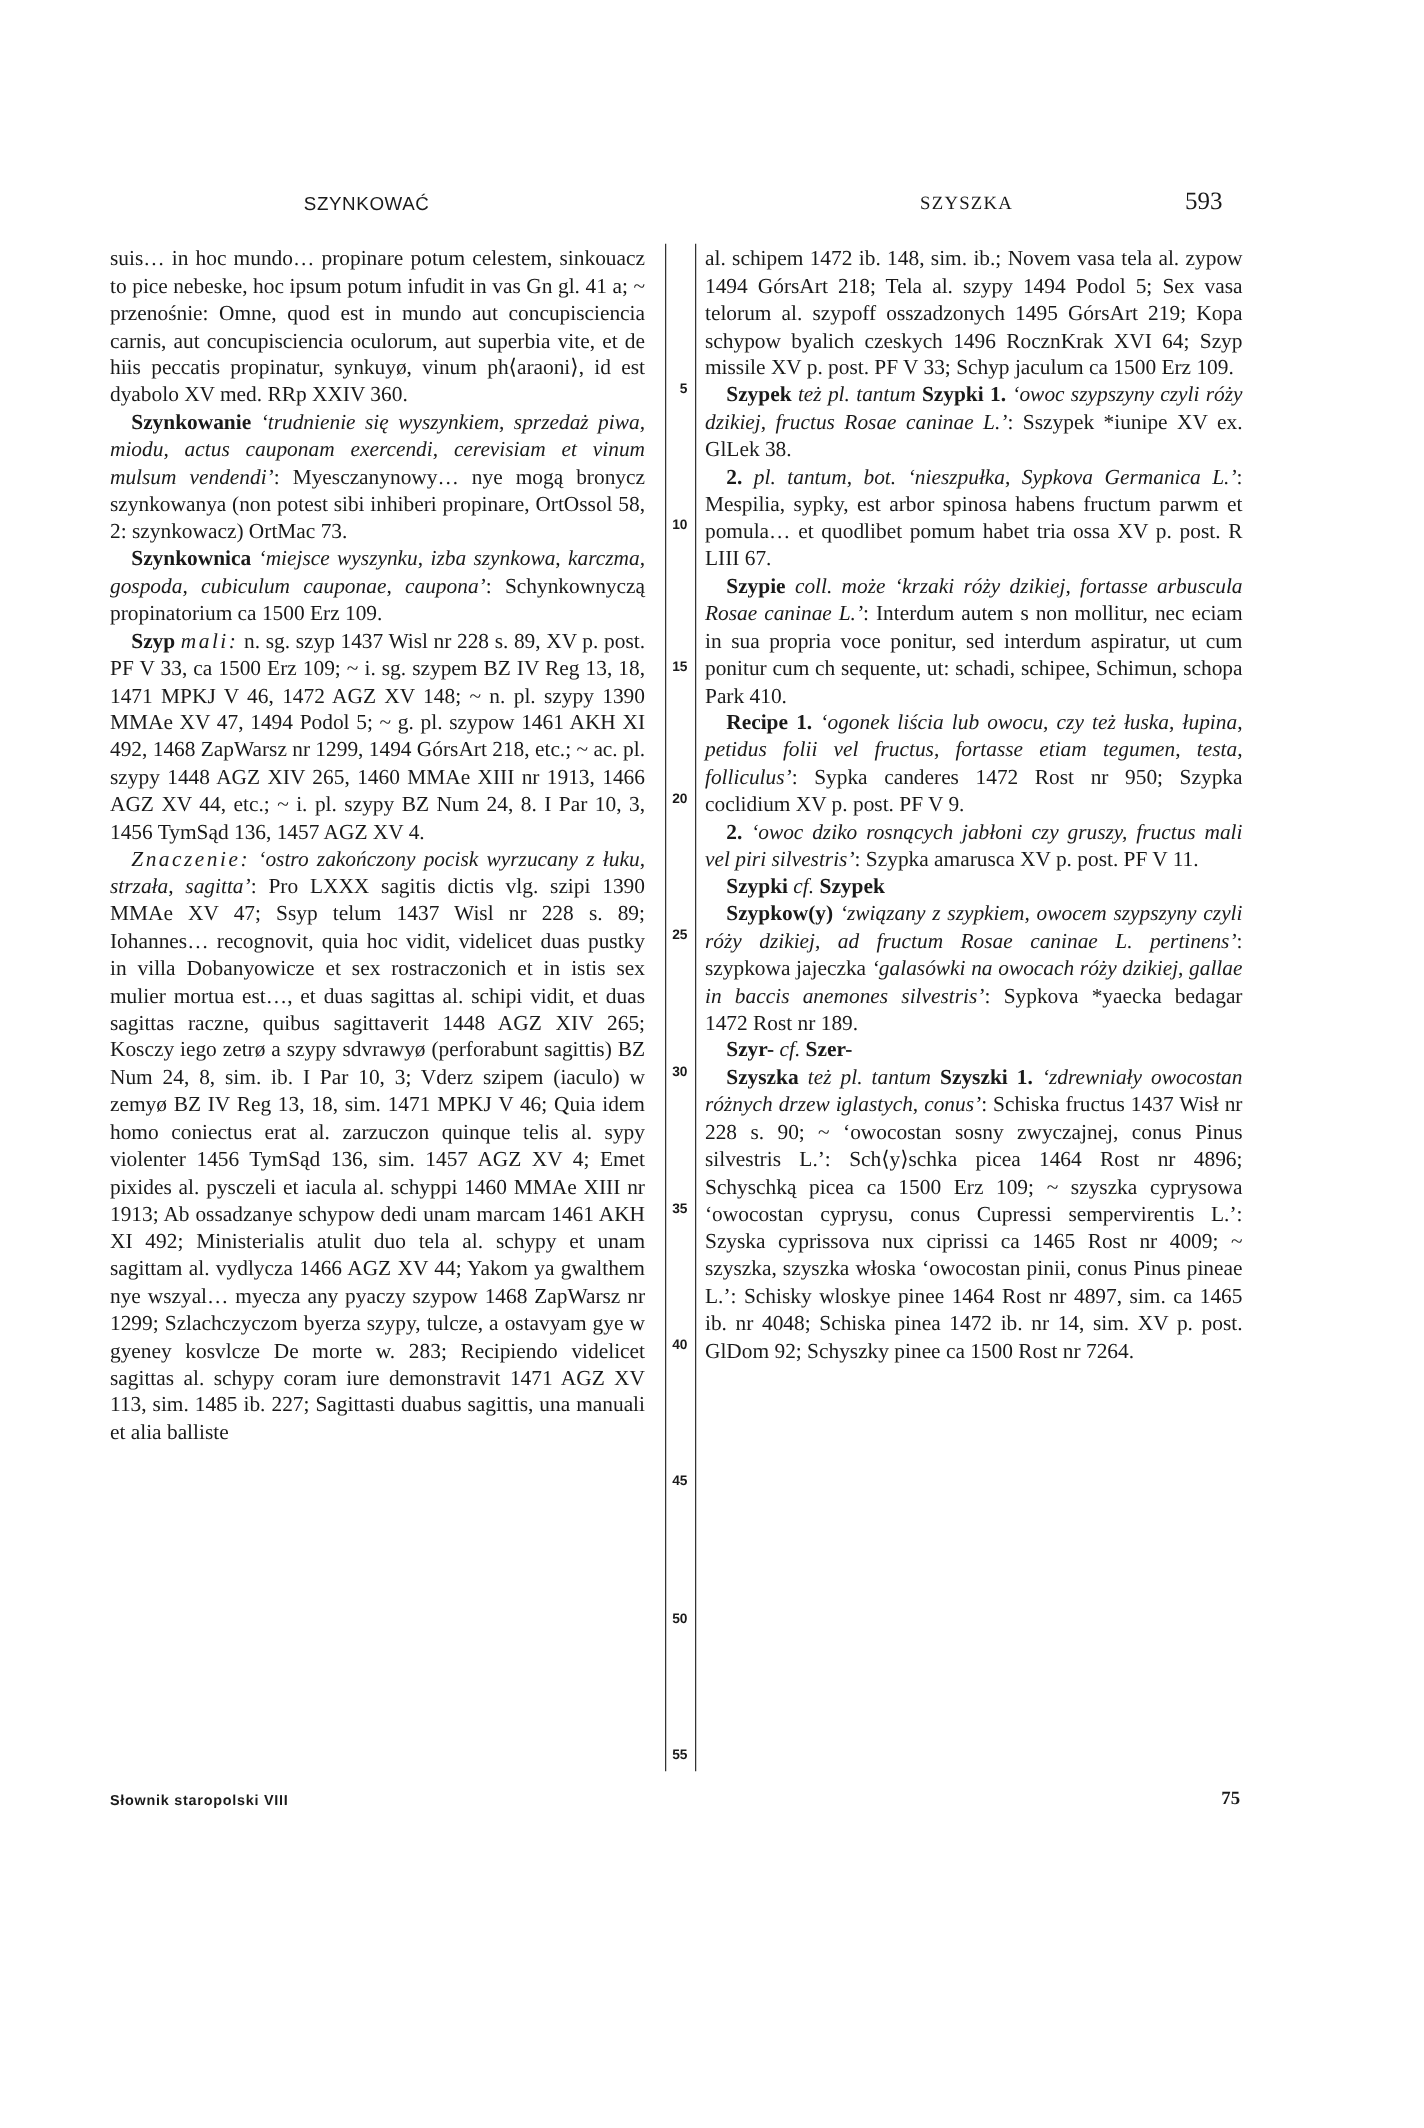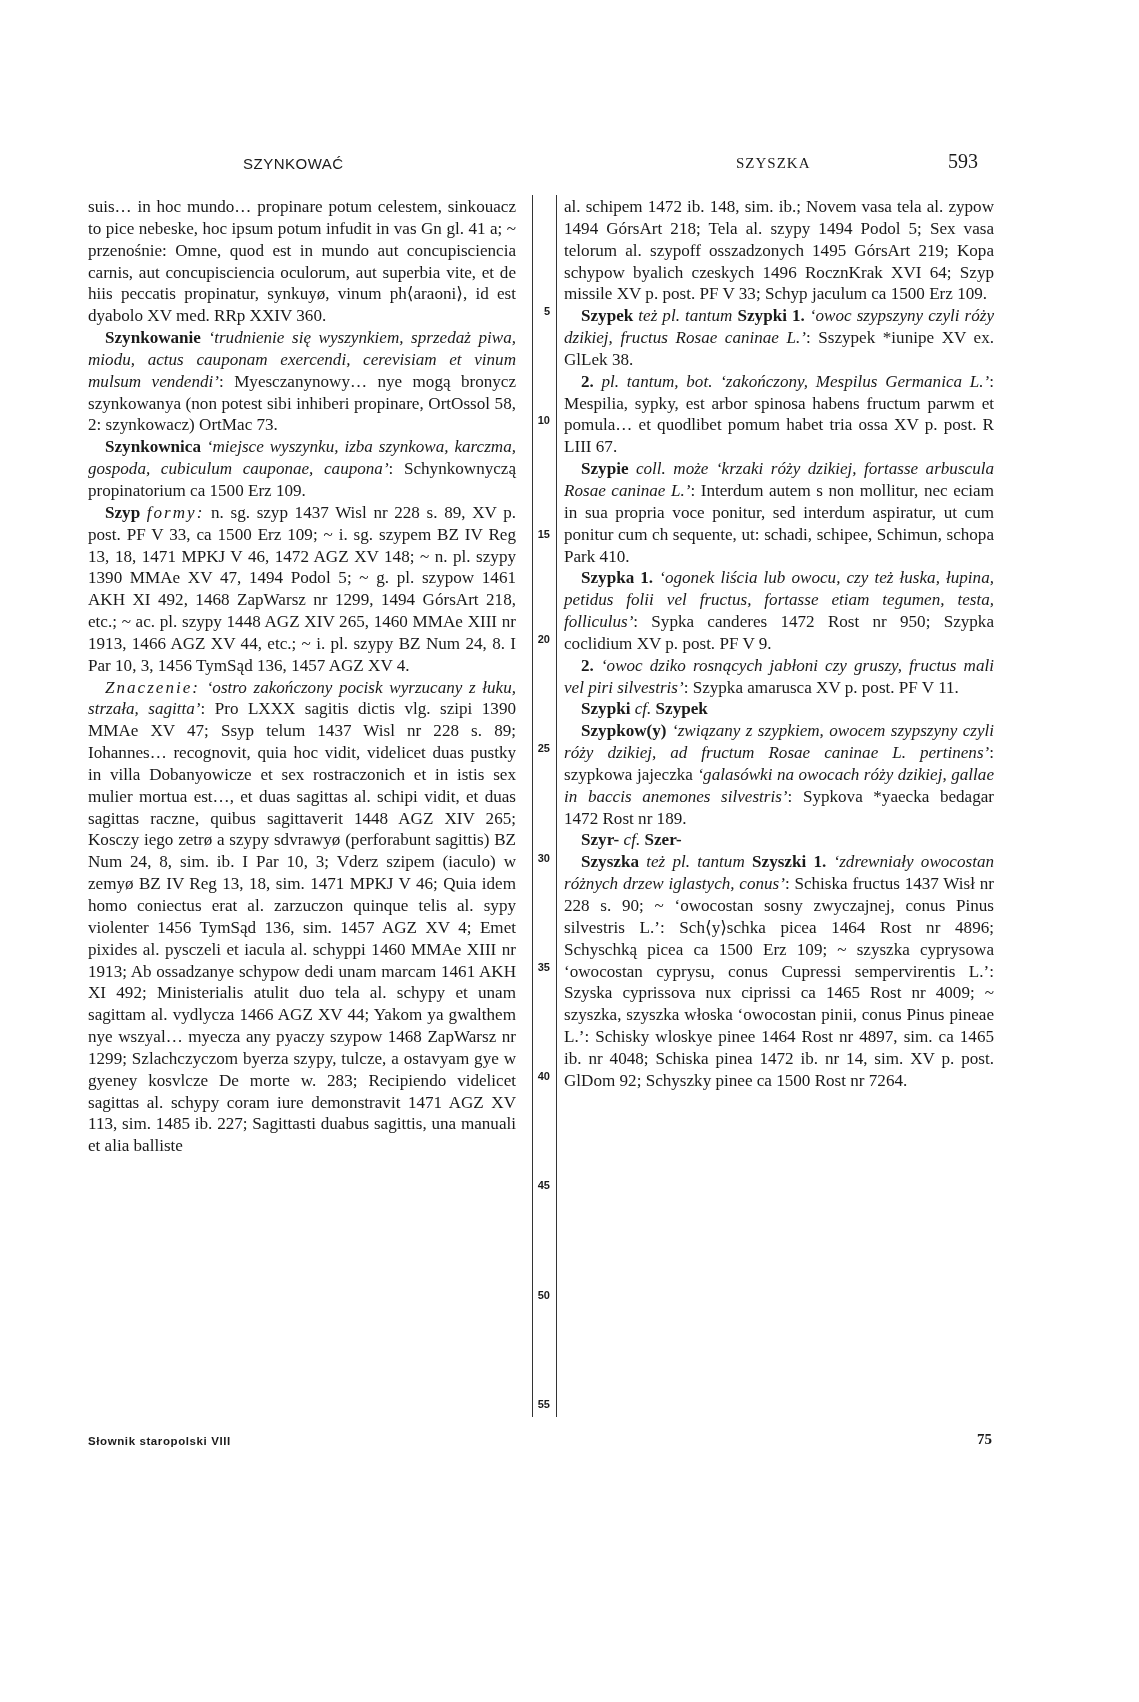--- a/index.html
+++ b/index.html
@@ -62,21 +62,21 @@
       <i>‘trudnienie się wyszynkiem, sprzedaż piwa, miodu, actus cauponam exercendi, cerevisiam et vinum mulsum vendendi’</i><span>: Myesczanynowy… nye mogą bronycz szynkowanya (non potest sibi inhiberi propinare, OrtOssol 58, 2: szynkowacz) OrtMac 73.</span>
     </p>
 
     <p class="indent">
       <b>Szynkownica</b>
       <i>‘miejsce wyszynku, izba szynkowa, karczma, gospoda, cubiculum cauponae, caupona’</i><span>: Schynkownyczą propinatorium ca 1500 Erz 109.</span>
     </p>
 
     <p class="indent">
       <b>Szyp</b>
-      <i class="spaced">formy:</i>
+      <i class="spaced">mali:</i>
       <span>n. sg. szyp 1437 Wisl nr 228 s. 89, XV p. post. PF V 33, ca 1500 Erz 109; ~ i. sg. szypem BZ IV Reg 13, 18, 1471 MPKJ V 46, 1472 AGZ XV 148; ~ n. pl. szypy 1390 MMAe XV 47, 1494 Podol 5; ~ g. pl. szypow 1461 AKH XI 492, 1468 ZapWarsz nr 1299, 1494 GórsArt 218, etc.; ~ ac. pl. szypy 1448 AGZ XIV 265, 1460 MMAe XIII nr 1913, 1466 AGZ XV 44, etc.; ~ i. pl. szypy BZ Num 24, 8. I Par 10, 3, 1456 TymSąd 136, 1457 AGZ XV 4.</span>
     </p>
 
     <p class="indent">
       <i class="spaced">Znaczenie:</i>
       <i>‘ostro zakończony pocisk wyrzucany z łuku, strzała, sagitta’</i><span>: Pro LXXX sagitis dictis vlg. szipi 1390 MMAe XV 47; Ssyp telum 1437 Wisl nr 228 s. 89; Iohannes… recognovit, quia hoc vidit, videlicet duas pustky in villa Dobanyowicze et sex rostraczonich et in istis sex mulier mortua est…, et duas sagittas al. schipi vidit, et duas sagittas raczne, quibus sagittaverit 1448 AGZ XIV 265; Kosczy iego zetrø a szypy sdvrawyø (perforabunt sagittis) BZ Num 24, 8, sim. ib. I Par 10, 3; Vderz szipem (iaculo) w zemyø BZ IV Reg 13, 18, sim. 1471 MPKJ V 46; Quia idem homo coniectus erat al. zarzuczon quinque telis al. sypy violenter 1456 TymSąd 136, sim. 1457 AGZ XV 4; Emet pixides al. pysczeli et iacula al. schyppi 1460 MMAe XIII nr 1913; Ab ossadzanye schypow dedi unam marcam 1461 AKH XI 492; Ministerialis atulit duo tela al. schypy et unam sagittam al. vydlycza 1466 AGZ XV 44; Yakom ya gwalthem nye wszyal… myecza any pyaczy szypow 1468 ZapWarsz nr 1299; Szlachczyczom byerza szypy, tulcze, a ostavyam gye w gyeney kosvlcze De morte w. 283; Recipiendo videlicet sagittas al. schypy coram iure demonstravit 1471 AGZ XV 113, sim. 1485 ib. 227; Sagittasti duabus sagittis, una manuali et alia balliste</span>
     </p>
   </div>
 
   <div class="column col-right">
@@ -84,31 +84,31 @@
 
     <p class="indent">
       <b>Szypek</b>
       <i>też pl. tantum</i>
       <b>Szypki 1.</b>
       <i>‘owoc szypszyny czyli róży dzikiej, fructus Rosae caninae L.’</i><span>: Sszypek *iunipe XV ex. GlLek 38.</span>
     </p>
     <p class="indent">
       <b>2.</b>
       <i>pl. tantum, bot.</i>
-      <i>‘zakończony, Mespilus Germanica L.’</i><span>: Mespilia, sypky, est arbor spinosa habens fructum parwm et pomula… et quodlibet pomum habet tria ossa XV p. post. R LIII 67.</span>
+      <i>‘nieszpułka, Sypkova Germanica L.’</i><span>: Mespilia, sypky, est arbor spinosa habens fructum parwm et pomula… et quodlibet pomum habet tria ossa XV p. post. R LIII 67.</span>
     </p>
 
     <p class="indent">
       <b>Szypie</b>
       <i>coll. może</i>
       <i>‘krzaki róży dzikiej, fortasse arbuscula Rosae caninae L.’</i><span>: Interdum autem s non mollitur, nec eciam in sua propria voce ponitur, sed interdum aspiratur, ut cum ponitur cum ch sequente, ut: schadi, schipee, Schimun, schopa Park 410.</span>
     </p>
 
     <p class="indent">
-      <b>Szypka</b>
+      <b>Recipe</b>
       <b>1.</b>
       <i>‘ogonek liścia lub owocu, czy też łuska, łupina, petidus folii vel fructus, fortasse etiam tegumen, testa, folliculus’</i><span>: Sypka canderes 1472 Rost nr 950; Szypka coclidium XV p. post. PF V 9.</span>
     </p>
     <p class="indent">
       <b>2.</b>
       <i>‘owoc dziko rosnących jabłoni czy gruszy, fructus mali vel piri silvestris’</i><span>: Szypka amarusca XV p. post. PF V 11.</span>
     </p>
 
     <p class="indent">
       <b>Szypki</b>

